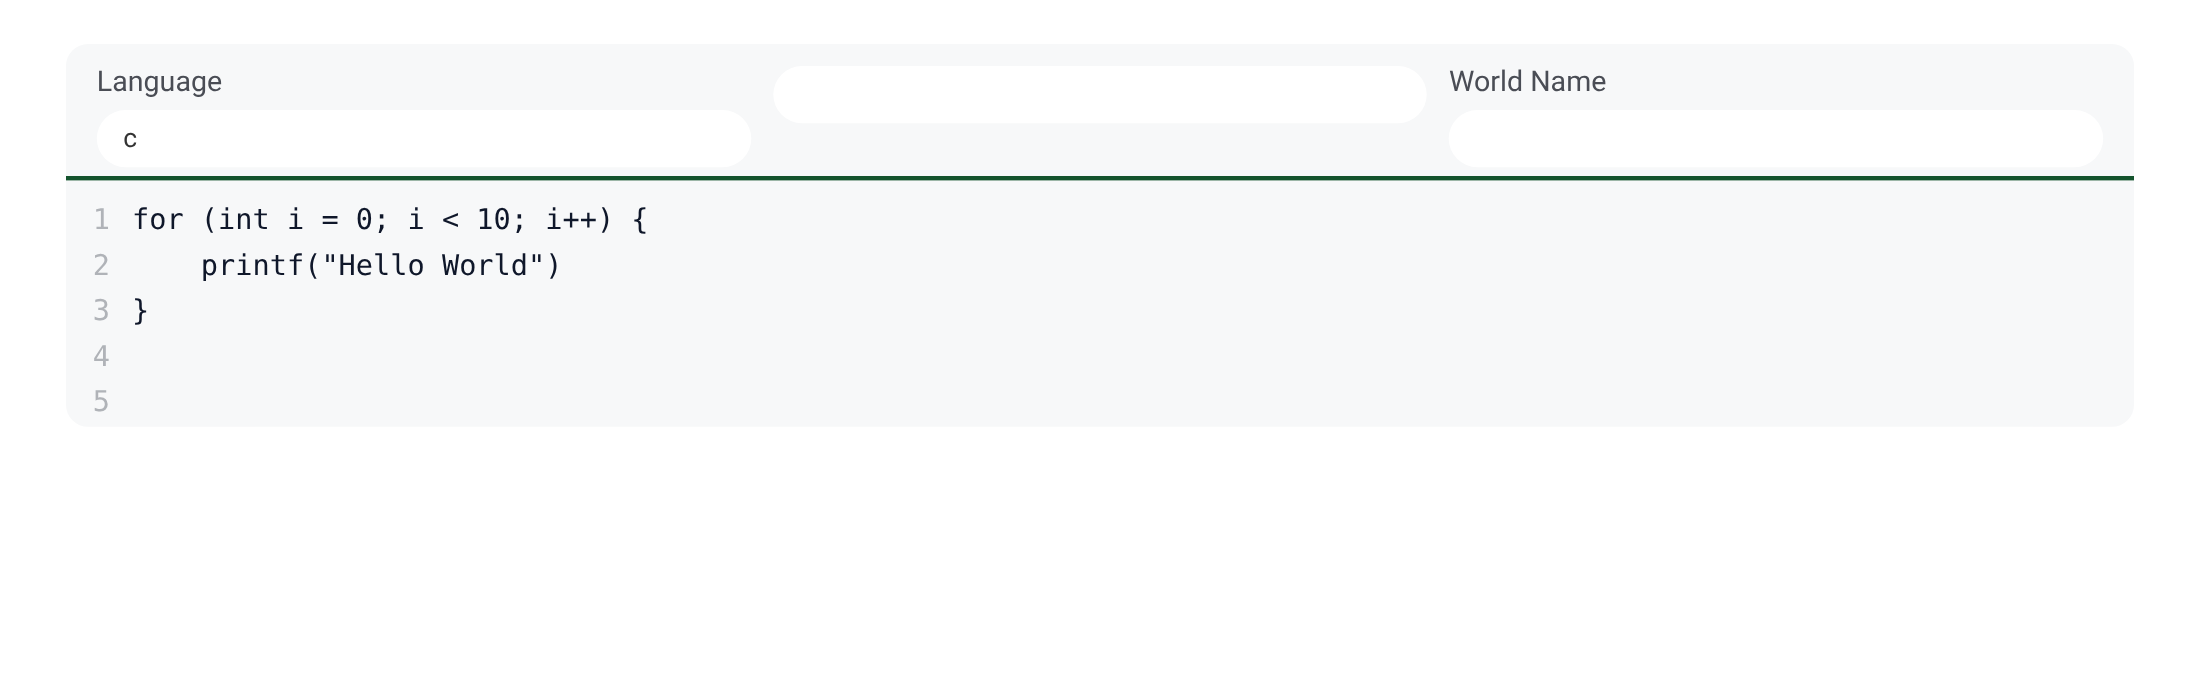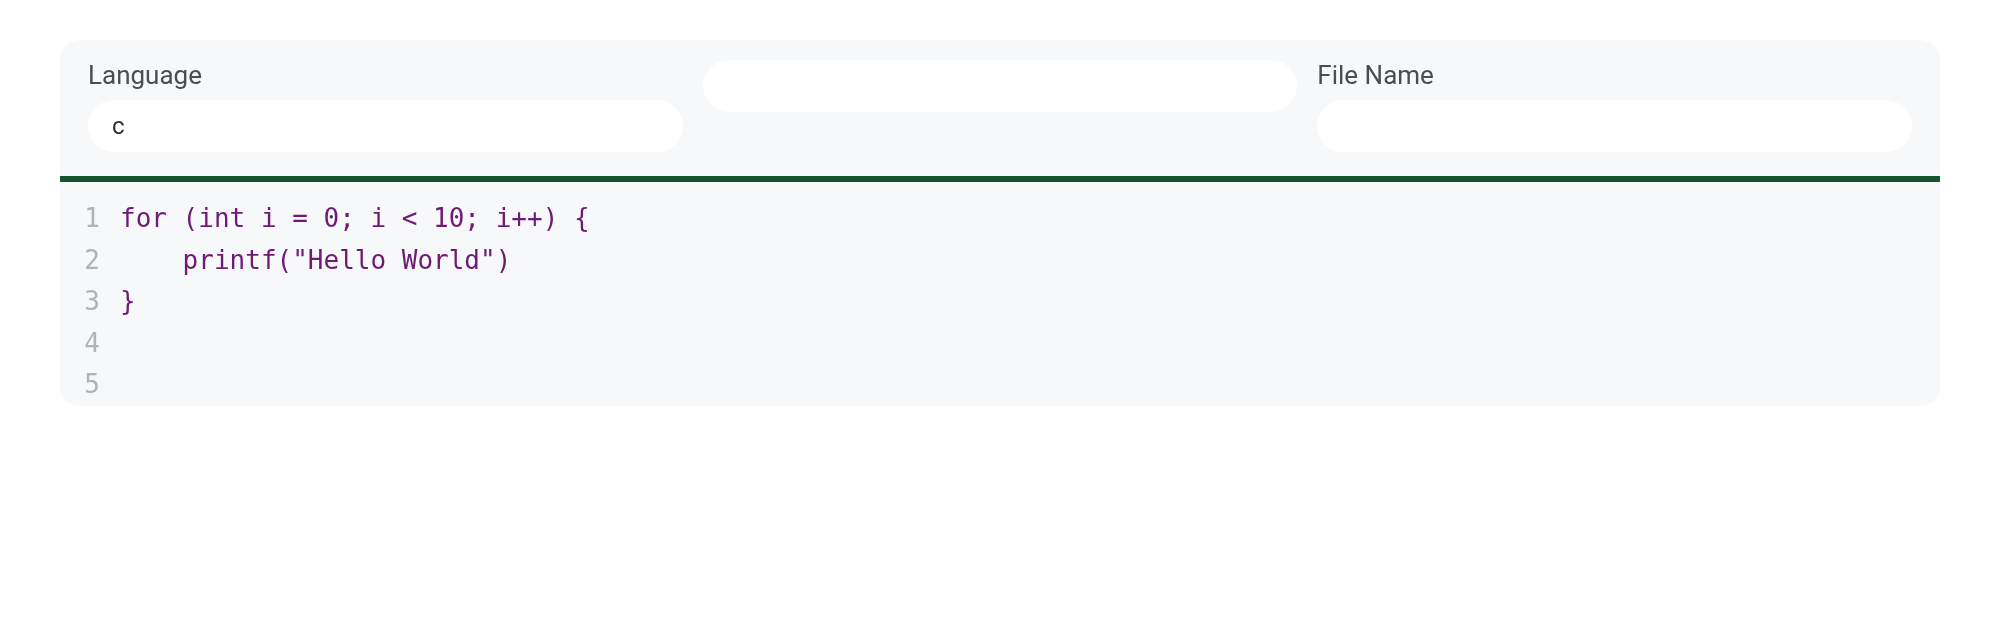--- a/index.html
+++ b/index.html
@@ -13,22 +13,22 @@
       padding: 40px 60px;
     }
     .code-block-container {
       background: #f7f8f9;
       border-radius: 20px;
       overflow: hidden;
     }
     .header-row {
       display: flex;
       gap: 20px;
-      padding: 20px 28px 24px 28px;
-      border-bottom: 6px solid #14532d;
+      padding: 20px 28px 8px 28px;
+      border-bottom: 4px solid #14532d;
     }
     .field-group {
       flex: 1;
       display: flex;
       flex-direction: column;
       gap: 10px;
     }
     .field-label {
       font-size: 26px;
       color: #4a4d55;
@@ -77,21 +77,21 @@
       width: 60px;
       text-align: right;
       padding-right: 20px;
       color: #b0b3b8;
       font-family: 'SF Mono', 'Consolas', 'Monaco', monospace;
       user-select: none;
       flex-shrink: 0;
     }
     .line-content {
       font-family: 'SF Mono', 'Consolas', 'Monaco', monospace;
-      color: #701a75;
+      color: #0f172a;
       white-space: pre;
       text-align: center;
     }
   </style>
 </head>
 <body>
 
 <div class="code-block-container">
   <div class="header-row">
 
@@ -101,21 +101,21 @@
       </div>
       <input type="text" class="field-input" value="c" style="">
     </div>
 
     <div class="field-group">
       <input type="text" class="field-input" value="" style="">
     </div>
 
     <div class="field-group">
       <div class="field-label">
-        <span>File Name</span>
+        <span>World Name</span>
       </div>
       <input type="text" class="field-input" value="" style="">
     </div>
 
   </div>
 
   <div class="code-area">
     <div class="code-line">
       <span class="line-number">1</span>
       <span class="line-content">for (int i = 0; i &lt; 10; i++) {</span>

